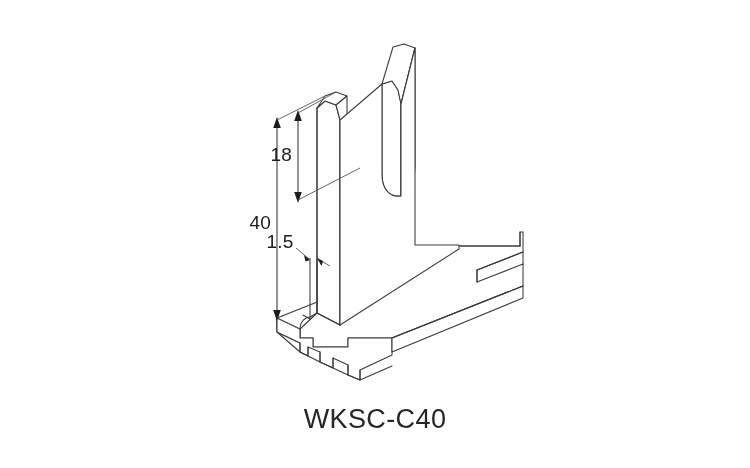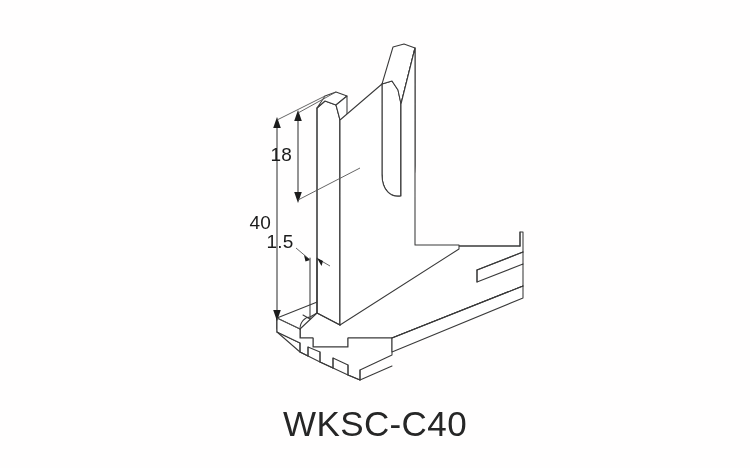--- a/index.html
+++ b/index.html
@@ -62,21 +62,21 @@
     fill: #1b1b1b;
     letter-spacing: 0.2px;
   }
   #part-label {
     position: absolute;
     left: 0;
     top: 404px;
     width: 750px;
     text-align: center;
     font-family: "Liberation Sans", sans-serif;
-    font-size: 35px;
+    font-size: 27px;
     color: #262626;
     letter-spacing: 0.4px;
     white-space: nowrap;
   }
 </style>
 </head>
 <body>
 
 <div id="canvas">
 

